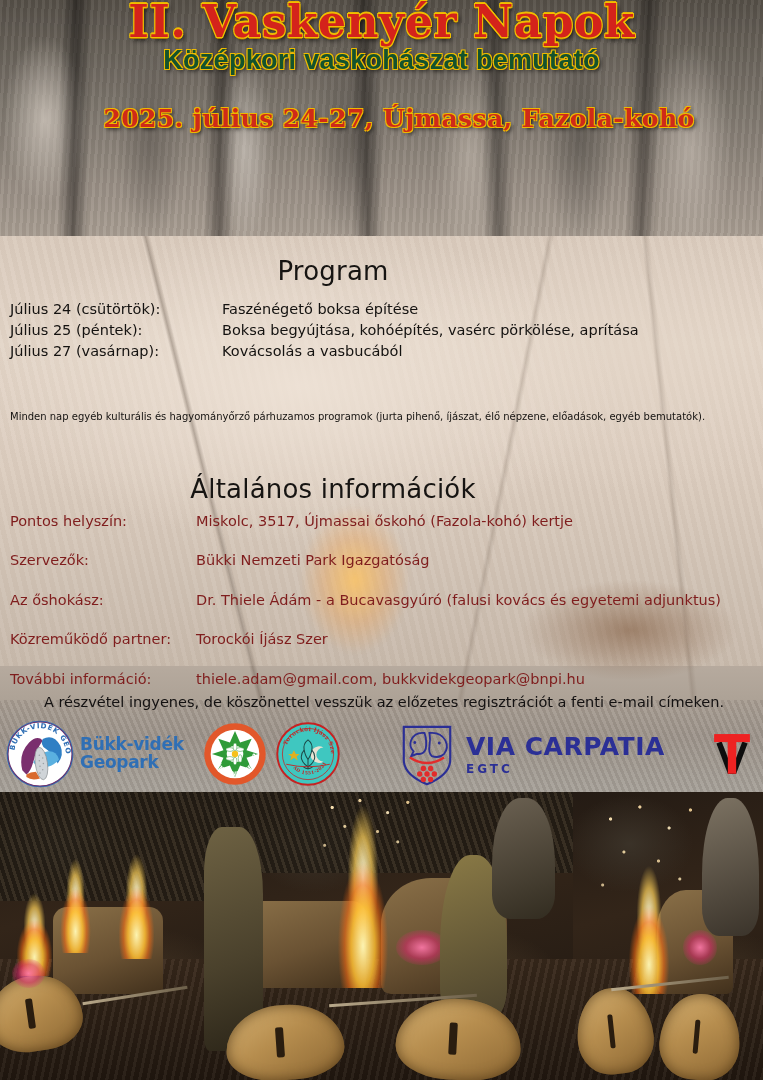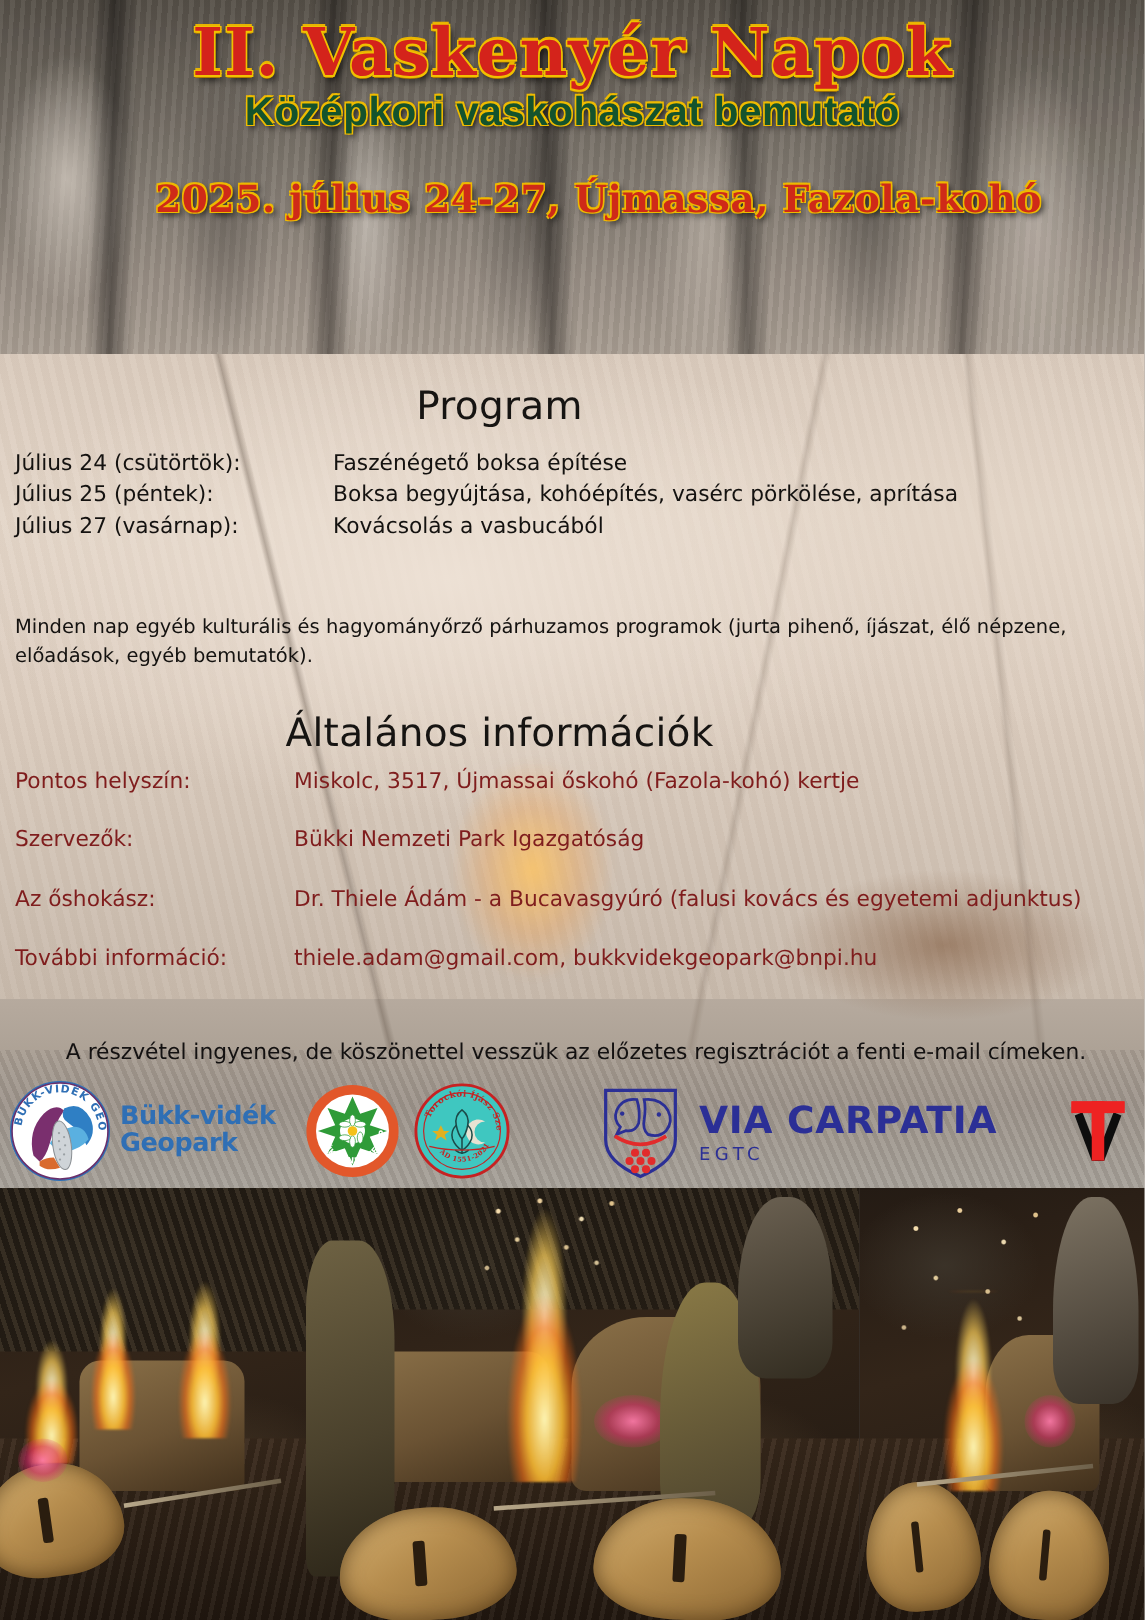--- a/index.html
+++ b/index.html
@@ -65,21 +65,21 @@
       linear-gradient(180deg,#a79c91 0%,#9d948b 40%,#a6a098 100%);}
   .bg-cracks{position:absolute;left:0;top:236px;width:763px;height:470px;
     background:
       linear-gradient(76deg, rgba(0,0,0,0) 29.4%, rgba(90,76,64,.35) 29.8%, rgba(0,0,0,0) 30.3%),
       linear-gradient(101deg, rgba(0,0,0,0) 64%, rgba(120,104,90,.25) 64.4%, rgba(0,0,0,0) 64.9%),
       linear-gradient(84deg, rgba(0,0,0,0) 85%, rgba(110,94,80,.22) 85.4%, rgba(0,0,0,0) 86%);}
 
   
   .header{position:absolute;left:0;top:0;width:763px;height:220px;text-align:center;}
   .title-main{
-    margin:0;padding-top:14px;
+    margin:0;
     font-family:"DejaVu Serif", serif;
     font-weight:700;font-size:44px;line-height:1.02;letter-spacing:.5px;
     color:#d4231b;
     text-shadow:
       -1px -1px 0 #f0c000, 1px -1px 0 #f0c000, -1px 1px 0 #f0c000, 1px 1px 0 #f0c000,
       0 -2px 0 #e8b400, 0 2px 0 #b07a00,
       2px 3px 5px rgba(0,0,0,.75);
   }
   .title-sub1, .title-sub2{
     margin:0;
@@ -116,21 +116,21 @@
   .program-table td{
     font-family:"DejaVu Sans", sans-serif;
     font-size:14.5px;color:#141210;padding:0 0 2px 0;line-height:1.32;
     white-space:nowrap;vertical-align:top;
   }
   .program-table td.day{width:212px;}
 
   .note{
     position:absolute;left:10px;top:410px;width:748px;margin:0;
     font-family:"DejaVu Sans", sans-serif;
-    font-size:13px;line-height:1.45;color:#141210;
+    font-size:10px;line-height:1.45;color:#141210;
   }
 
   .info-table{position:absolute;left:10px;top:513px;width:752px;border-collapse:collapse;}
   .info-table td{
     font-family:"DejaVu Sans", sans-serif;
     font-size:14.5px;color:#7f1d1d;line-height:1.2;
     padding:0 0 22px 0;vertical-align:top;white-space:nowrap;
   }
   .info-table td.label{width:186px;}
   .info-table tr:last-child td{padding-bottom:0;}
@@ -149,21 +149,21 @@
   .logo-torocko{left:276px;top:4px;}
   .logo-via{left:396px;top:4px;}
   .logo-uni{left:706px;top:10px;}
   .logo-text-geopark{
     margin-left:6px;font-family:"DejaVu Sans", sans-serif;font-weight:700;
     font-size:17px;line-height:1.05;color:#2f6fb5;letter-spacing:-.3px;
   }
   .via-text{margin-left:8px;}
   .via-title{font-family:"DejaVu Sans", sans-serif;font-weight:700;font-size:25px;
     letter-spacing:.5px;color:#2b2f96;line-height:1;}
-  .via-sub{font-family:"DejaVu Sans", sans-serif;font-weight:400;font-size:12px;
+  .via-sub{font-family:"DejaVu Sans", sans-serif;font-weight:700;font-size:12px;
     letter-spacing:3px;color:#2b2f96;margin-top:3px;}
 
   
   .photostrip{position:absolute;left:0;top:792px;width:763px;height:288px;display:flex;}
   .photo{position:relative;overflow:hidden;background:#1a1410;}
   .photo-1{width:204px;}
   .photo-2{width:369px;}
   .photo-3{width:190px;}
   .ph-dark{position:absolute;inset:0;
     background:
@@ -251,20 +251,24 @@
         <td class="label">Pontos helyszín:</td>
         <td class="value">Miskolc, 3517, Újmassai őskohó (Fazola-kohó) kertje</td>
       </tr>
       <tr>
         <td class="label">Szervezők:</td>
         <td class="value">Bükki Nemzeti Park Igazgatóság</td>
       </tr>
       <tr>
         <td class="label">Az őshokász:</td>
         <td class="value">Dr. Thiele Ádám - a Bucavasgyúró (falusi kovács és egyetemi adjunktus)</td>
+      </tr>
+      <tr>
+        <td class="label">Közreműködő partner:</td>
+        <td class="value">Torockói Íjász Szer</td>
       </tr>
       <tr>
         <td class="label">További információ:</td>
         <td class="value">thiele.adam@gmail.com, bukkvidekgeopark@bnpi.hu</td>
       </tr>
     </tbody>
   </table>
   <p class="footnote">A részvétel ingyenes, de köszönettel vesszük az előzetes regisztrációt a fenti e-mail címeken.</p>
 
   <div class="logos">

